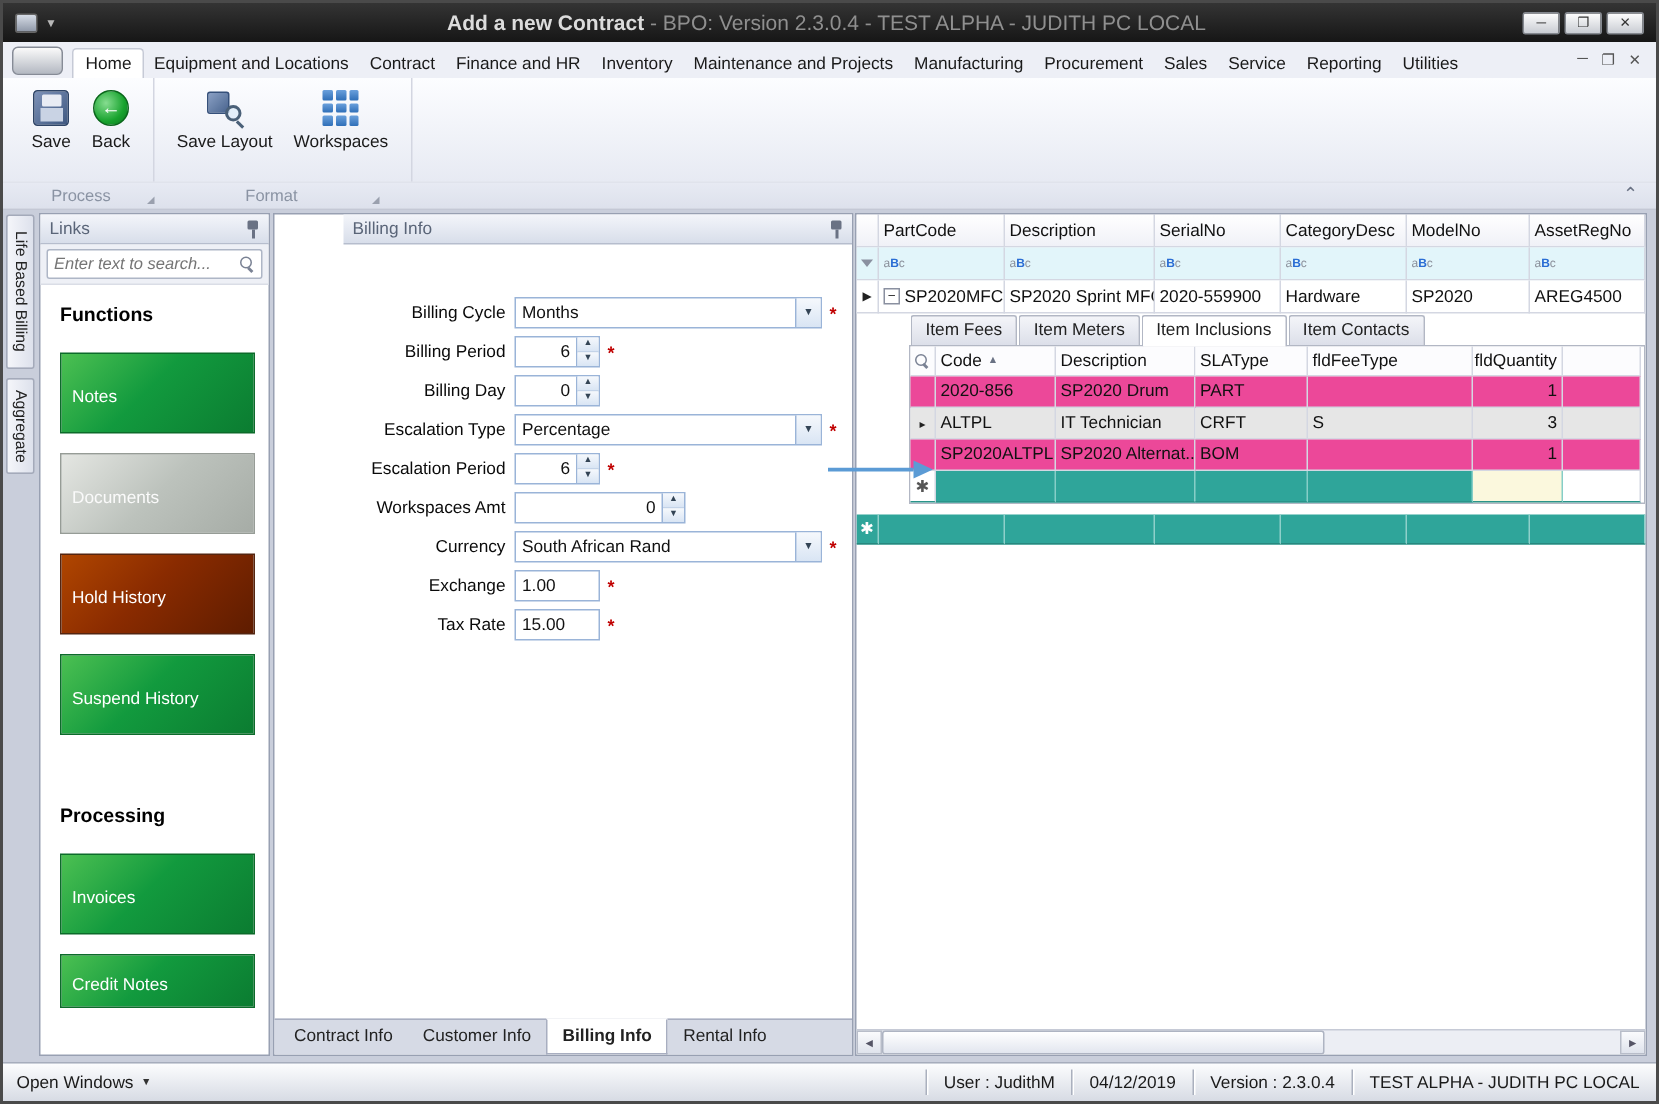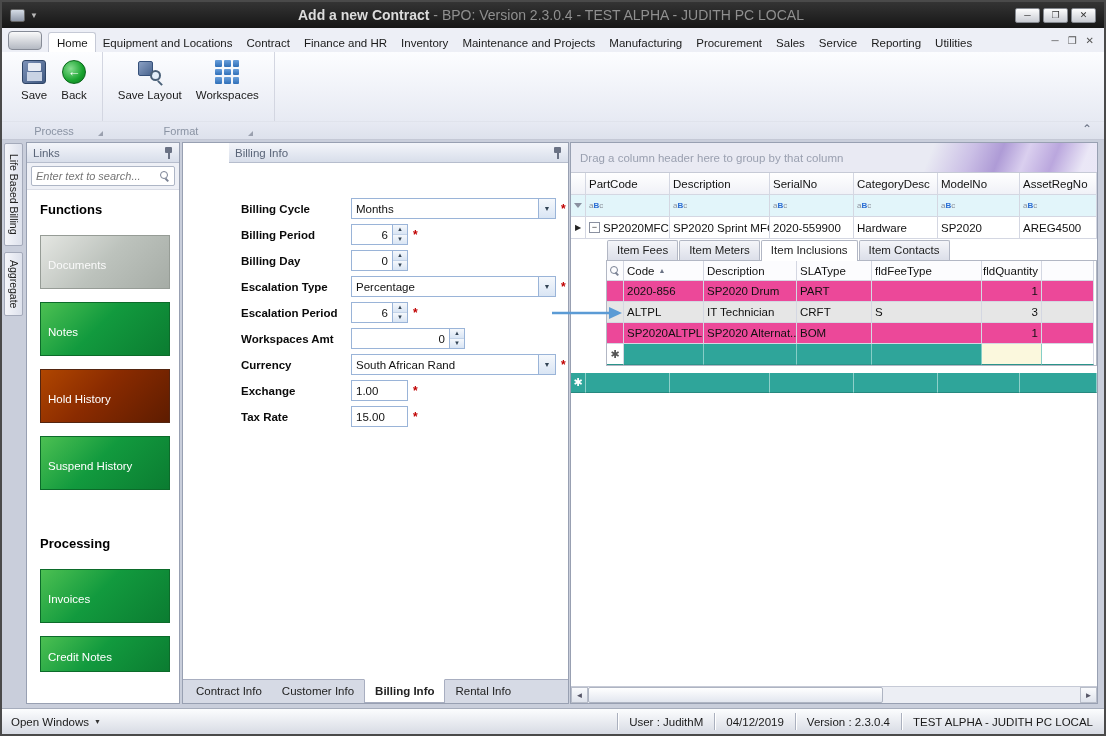--- a/index.html
+++ b/index.html
@@ -70,21 +70,21 @@
 .lheading.second{margin-top:46px;}
 .lbtn{display:block;width:130px;height:54px;margin:0 0 13px 13px;border:1px solid #0c6b2a;background:linear-gradient(135deg,#4cc052,#129a3e 45%,#0b7c31);color:#fff;font-size:11.5px;text-align:left;padding:5px 0 0 7px;cursor:default;}
 .lbtn.gray{background:linear-gradient(135deg,#e4e6e2,#bcc2bc 50%,#a6aca6);border-color:#969c96;color:#fafafa;}
 .lbtn.red{background:linear-gradient(135deg,#b04600,#8a2b00 45%,#5e1c00);border-color:#542510;}
 .lbtn.short{height:36px;}
 
 
 .billing-panel{left:180px;top:2px;width:387px;bottom:4px;padding-left:46px;}
 .bform{padding:35px 0 0 4px;}
 .frow{display:flex;align-items:center;height:21px;margin-bottom:5px;}
-.flabel{width:110px;padding-right:6px;font-weight:bold;font-size:11.5px;color:#0a0a0a;white-space:nowrap;margin-left:8px;}
+.flabel{width:110px;text-align:right;padding-right:6px;font-weight:normal;font-size:11.5px;color:#0a0a0a;white-space:nowrap;}
 .ctrl{height:21px;border:1px solid #9ab4d8;background:#fff;display:flex;align-items:center;font-size:11.5px;color:#111;}
 .combo{width:205px;}
 .combo .val{flex:1;padding:0 4px;white-space:nowrap;overflow:hidden;}
 .ddbtn{width:17px;height:100%;background:linear-gradient(#f5f8fc,#d9e5f4);border-left:1px solid #9ab4d8;font-size:7px;color:#345;display:flex;align-items:center;justify-content:center;}
 .spin{width:57px;}
 .spin.amt{width:114px;}
 .spin .val{flex:1;text-align:right;padding-right:4px;}
 .spin-ud{width:15px;height:100%;display:flex;flex-direction:column;border-left:1px solid #9ab4d8;}
 .spin-ud span{flex:1;font-size:6px;line-height:9px;text-align:center;background:linear-gradient(#f5f8fc,#d9e5f4);color:#345;}
 .spin-ud span:first-child{border-bottom:1px solid #c3d3e8;}
@@ -268,22 +268,22 @@
             <span class="pinshape"></span>
           </span>
       </div>
       <div class="links-search">
         <div class="sbox">
           <input placeholder="Enter text to search..." style="">
           <span class="mglass"></span>
         </div>
       </div>
       <div class="lheading">Functions</div>
+      <button class="lbtn">Notes</button>
       <button class="lbtn gray">Documents</button>
-      <button class="lbtn">Notes</button>
       <button class="lbtn red">Hold History</button>
       <button class="lbtn">Suspend History</button>
       <div class="lheading second">Processing</div>
       <button class="lbtn">Invoices</button>
       <button class="lbtn short">Credit Notes</button>
     </div>
 
     <div class="panel billing-panel">
       <div class="phead">
         <span>Billing Info</span>
@@ -375,24 +375,20 @@
       </div>
       <div class="btabs">
         <span class="btab">Contract Info</span>
         <span class="btab">Customer Info</span>
         <span class="btab active">Billing Info</span>
         <span class="btab">Rental Info</span>
       </div>
     </div>
 
     <div class="panel grid-panel">
-      <div class="groupby">
-        <span class="swoosh"></span>
-        <div class="hint">Drag a column header here to group by that column</div>
-      </div>
 
       <div class="grow hrow">
         <span class="gcell w-ind"></span>
         <span class="gcell w-part">PartCode</span>
         <span class="gcell w-desc">Description</span>
         <span class="gcell w-ser">SerialNo</span>
         <span class="gcell w-cat">CategoryDesc</span>
         <span class="gcell w-mod">ModelNo</span>
         <span class="gcell w-areg">AssetRegNo</span>
       </div>

